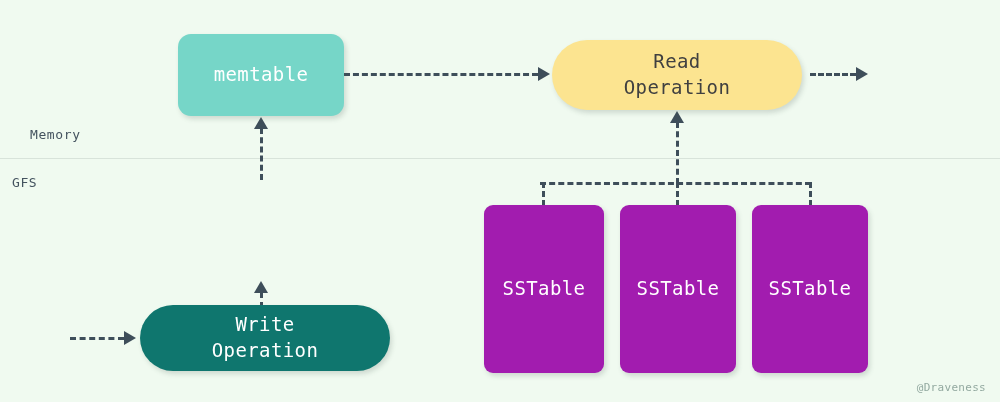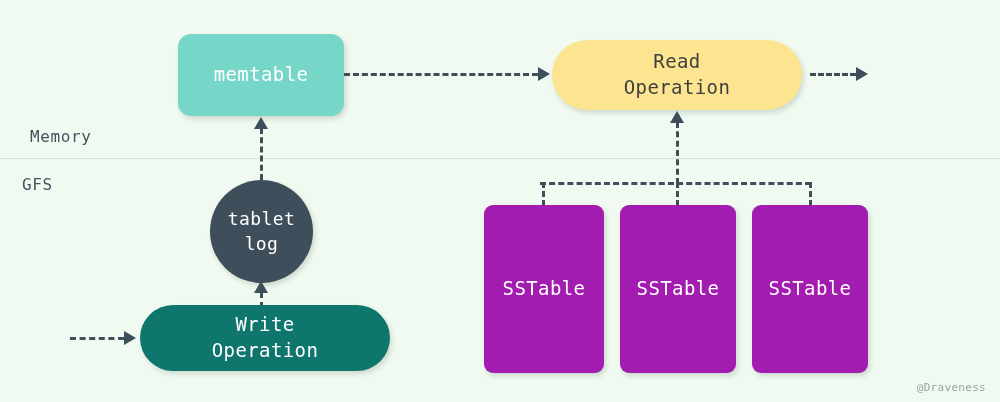--- a/index.html
+++ b/index.html
@@ -24,21 +24,21 @@
   .band-divider {
     position: absolute;
     left: 0;
     width: 1000px;
     height: 1px;
     background: #d8e3da;
   }
   .band-label {
     position: absolute;
     color: #44535f;
-    font-size: 16px;
+    font-size: 13px;
     letter-spacing: 0.6px;
     white-space: nowrap;
   }
 
   
   .node {
     position: absolute;
     box-sizing: border-box;
     display: flex;
     align-items: center;
@@ -125,21 +125,21 @@
   }
 </style>
 </head>
 <body>
 
 <div id="canvas">
 
   <div class="band-divider" style="top:158px;"></div>
 
   <div class="band-label" style="left:30px; top:127px;">Memory</div>
-  <div class="band-label" style="left:22px; top:175px;">GFS</div>
+  <div class="band-label" style="left:12px; top:175px;">GFS</div>
 
   <div class="conn-h" style="left:70px; top:337px; width:54px;"></div>
   <div class="arrowhead arrow-right" style="left:124px; top:331px;"></div>
 
   <div class="conn-v" style="left:260px; top:292px; height:16px;"></div>
   <div class="arrowhead arrow-up" style="left:254px; top:281px;"></div>
 
   <div class="conn-v" style="left:260px; top:128px; height:52px;"></div>
   <div class="arrowhead arrow-up" style="left:254px; top:117px;"></div>
 
@@ -154,22 +154,20 @@
   <div class="conn-v" style="left:809px; top:182px; height:24px;"></div>
   <div class="conn-h" style="left:540px; top:182px; width:271px;"></div>
   <div class="conn-v" style="left:676px; top:122px; height:62px;"></div>
   <div class="arrowhead arrow-up" style="left:670px; top:111px;"></div>
 
   <div class="node node-memtable">memtable</div>
 
   <div class="node node-read">Read
 Operation</div>
 
-  <div class="node node-tabletlog">tablet
-log</div>
 
   <div class="node node-write">Write
 Operation</div>
 
   <div class="node node-sstable sst-0">SSTable</div>
   <div class="node node-sstable sst-1">SSTable</div>
   <div class="node node-sstable sst-2">SSTable</div>
 
   <div class="watermark">@Draveness</div>
 

